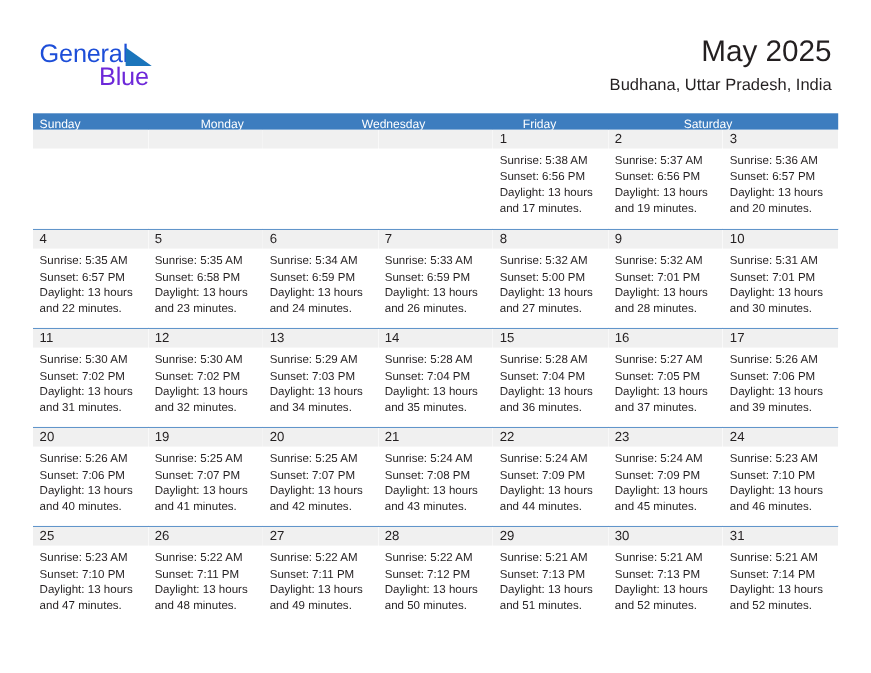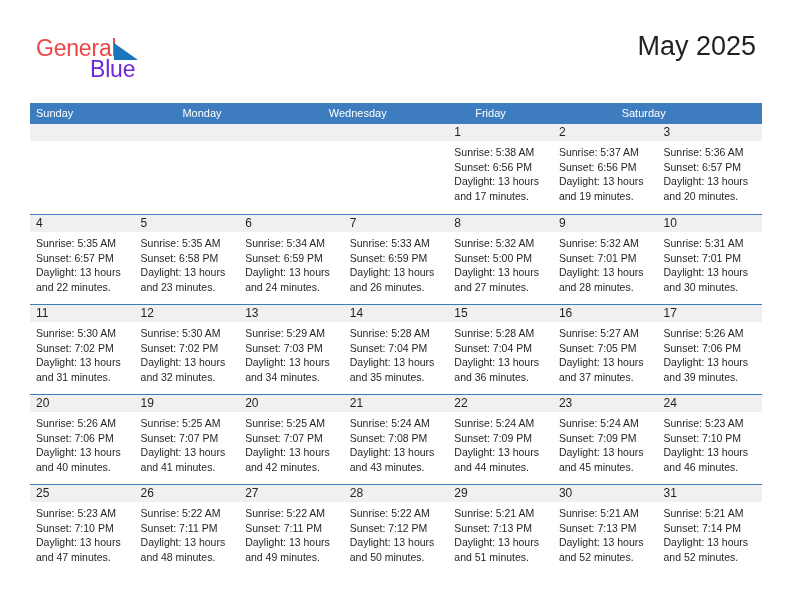--- a/index.html
+++ b/index.html
@@ -35,21 +35,21 @@
     top: 36px;
     width: 220px;
     height: 52px;
   }
   .brand-general {
     position: absolute;
     left: 0;
     top: 0;
     font-size: 23px;
     letter-spacing: -0.2px;
-    color: #ef4444;
+    color: #1d4ed8;
     line-height: 24px;
     white-space: nowrap;
   }
   .brand-blue {
     position: absolute;
     left: 54px;
     top: 21px;
     font-size: 23px;
     letter-spacing: -0.2px;
     color: #6d28d9;
@@ -88,21 +88,21 @@
   
   .calendar {
     position: absolute;
     left: 30px;
     top: 103px;
     width: 732px;
   }
   .weekday-row {
     display: flex;
     width: 732px;
-    height: 21px;
+    height: 15px;
     background: #3d7dbf;
   }
   .weekday {
     flex: 1 1 0;
     color: #ffffff;
     font-size: 11px;
     line-height: 21px;
     padding-left: 6px;
     box-sizing: border-box;
     white-space: nowrap;
@@ -161,20 +161,21 @@
     <div class="brand">
       <span class="brand-general">General</span>
       <svg class="brand-flag" viewBox="0 0 24 17">
         <polygon points="0,0 24,17 0,17" fill="#1b75bb"></polygon>
       </svg>
       <span class="brand-blue">Blue</span>
     </div>
 
     <div class="title-block">
       <div class="cal-title">May 2025</div>
+      <div class="cal-subtitle">Budhana, Uttar Pradesh, India</div>
     </div>
 
   </div>
 
   <div class="calendar">
     <div class="weekday-row" id="weekday-row">
         <div class="weekday">Sunday</div>
         <div class="weekday">Monday</div>
         <div class="weekday">Wednesday</div>
         <div class="weekday">Friday</div>

